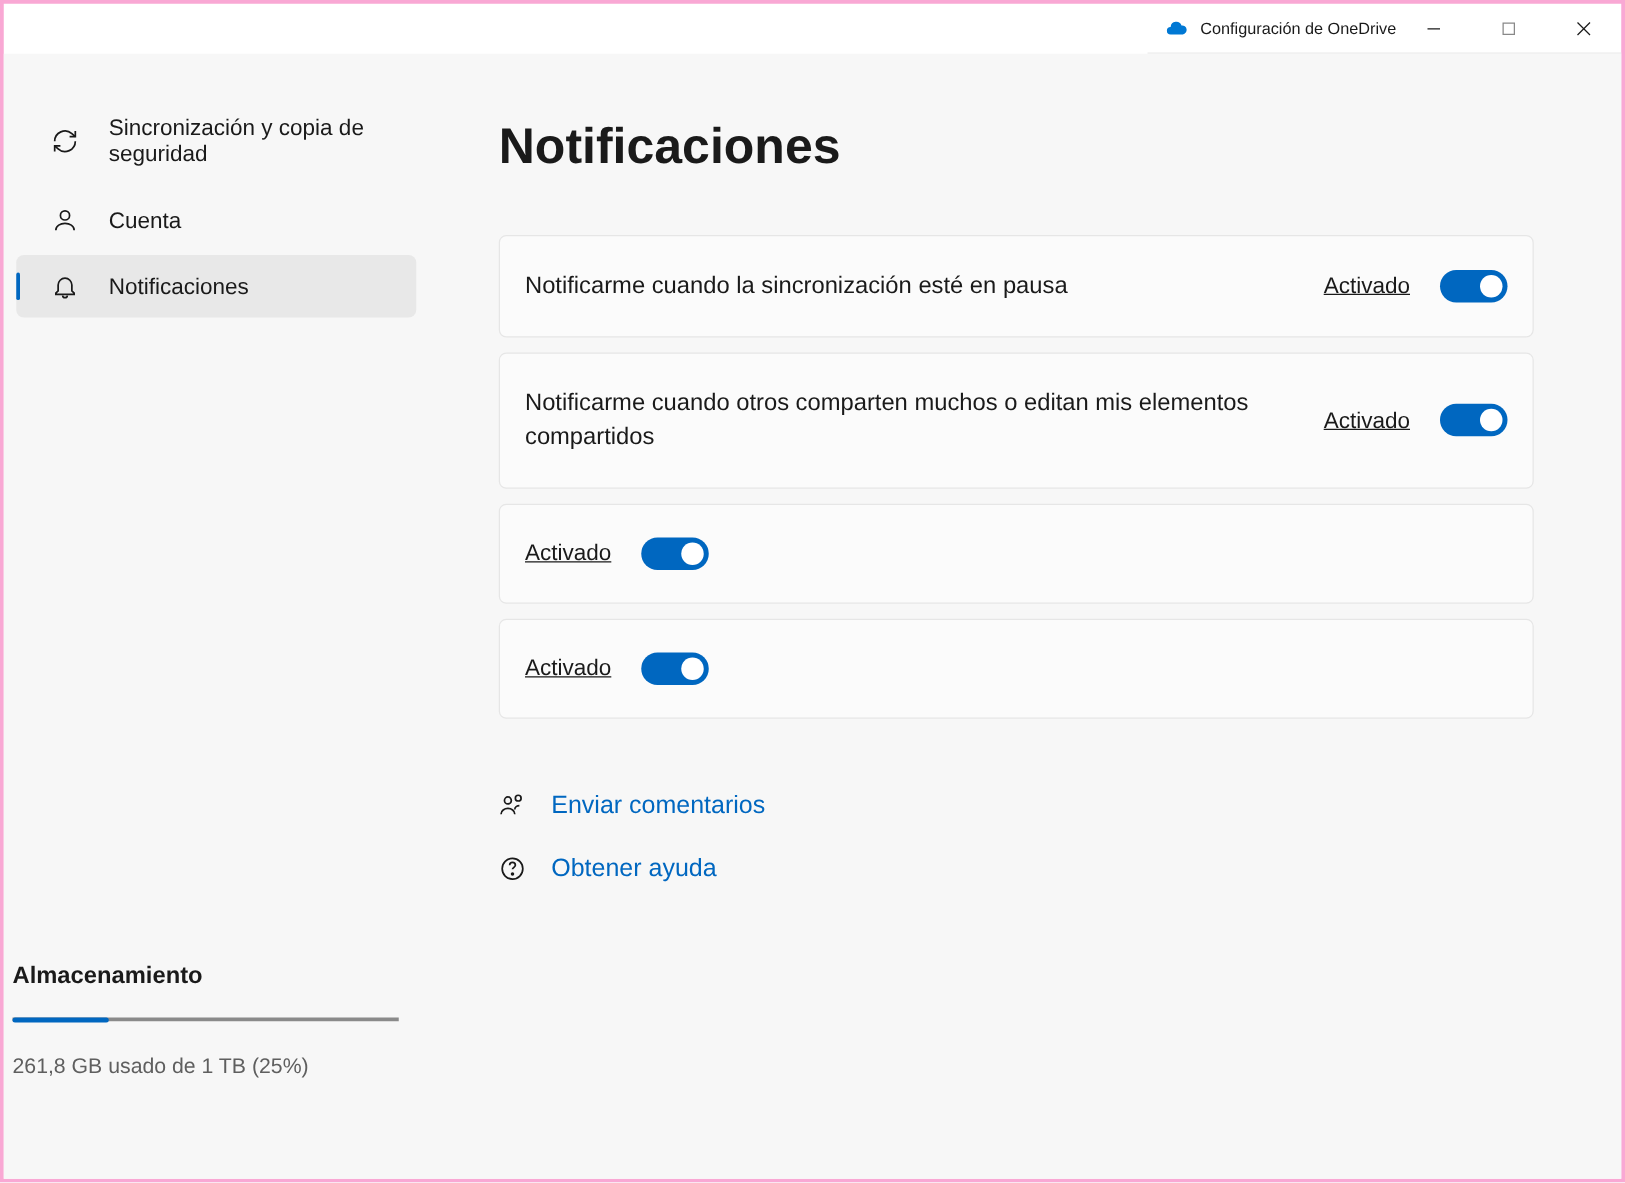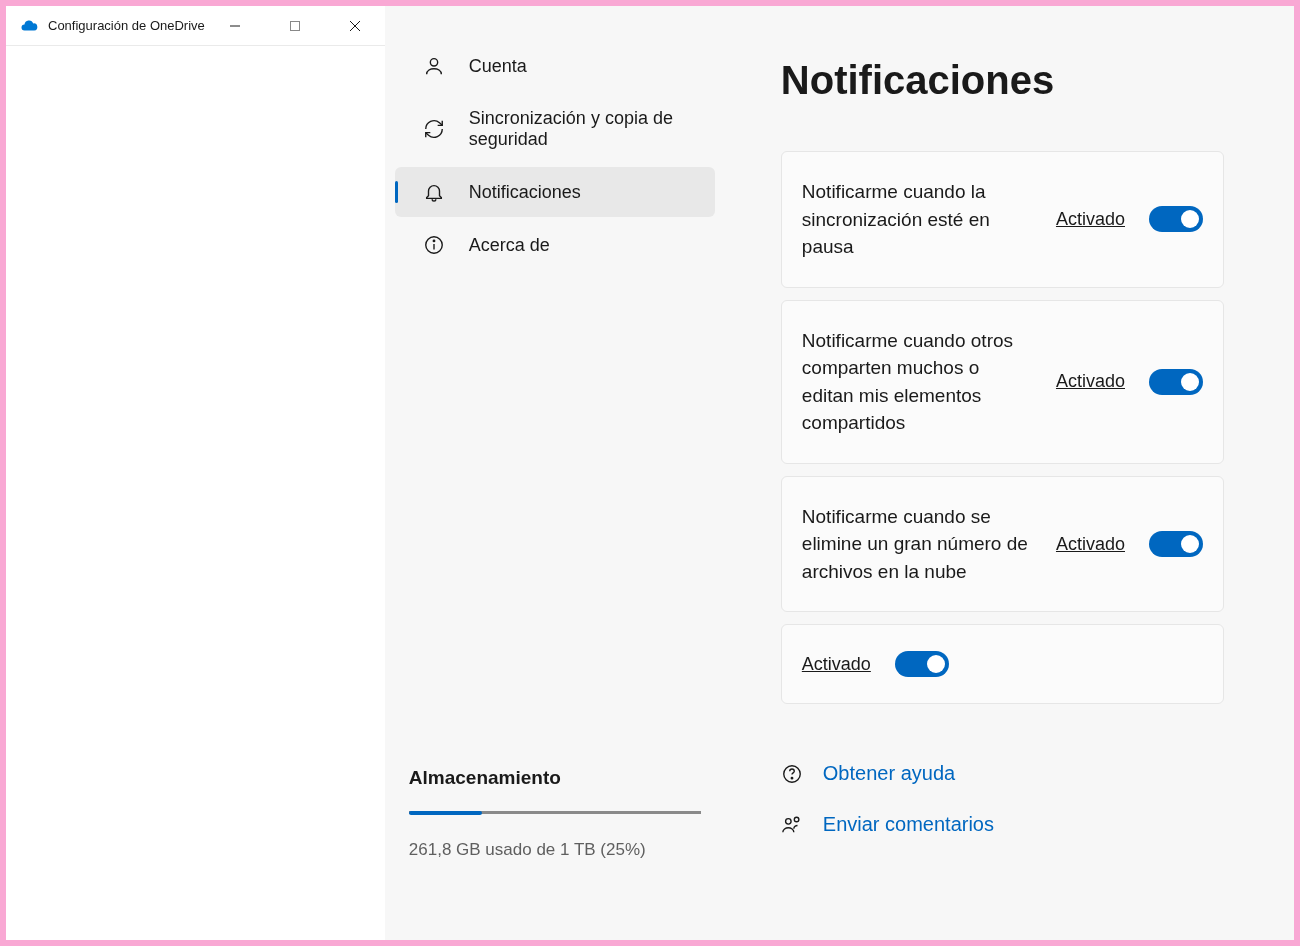--- a/index.html
+++ b/index.html
@@ -1,31 +1,31 @@
 <!DOCTYPE html>
 <html><head>
   <meta charset="utf-8">
   <style>
     * { box-sizing: border-box; margin: 0; padding: 0; font-family: "Segoe UI", Arial, sans-serif; }
     body { width: 1300px; height: 946px; background: #fff; overflow: hidden; }
-    .window { width: 100%; height: 100%; display: flex; flex-direction: row; border: 6px solid #f9a8d4; }
+    .window { width: 100%; height: 100%; display: flex; flex-direction: column; border: 3px solid #f9a8d4; align-items: flex-end; }
     .titlebar { height: 40px; display: flex; align-items: center; padding-left: 14px; border-bottom: 1px solid #eaeaea; }
     .titlebar .cloud-icon { width: 18px; height: 18px; margin-right: 10px; display: flex; align-items: center; justify-content: center; }
     .titlebar .title { font-size: 13px; color: #1a1a1a; }
     .win-controls { margin-left: auto; display: flex; }
     .win-btn { width: 60px; height: 40px; display: flex; align-items: center; justify-content: center; color: #1a1a1a; }
     .content-area { flex: 1; display: flex; background: #f7f7f7; }
     .sidebar { width: 340px; display: flex; flex-direction: column; padding-top: 32px; }
     .nav-items { flex: 0 0 auto; }
     .nav-item { display: flex; align-items: center; padding: 14px 18px 14px 28px; margin: 3px 10px; border-radius: 6px; cursor: pointer; position: relative; }
     .nav-item.active { background: #e8e8e8; }
     .nav-item.active::before { content: ""; position: absolute; left: 0; top: 50%; transform: translateY(-50%); width: 3px; height: 22px; background: #0067c0; border-radius: 2px; }
     .nav-icon { width: 22px; height: 22px; margin-right: 24px; display: flex; align-items: center; justify-content: center; color: #1a1a1a; }
     .nav-label { font-size: 18px; color: #1a1a1a; }
-    .storage-section { margin-top: auto; padding: 0 24px 80px 24px; }
+    .storage-section { margin-top: auto; padding: 0 24px 80px 7px; }
     .storage-title { font-size: 19px; font-weight: 600; color: #1a1a1a; margin-bottom: 22px; }
     .storage-bar-bg { width: 100%; height: 3px; background: #8a8a8a; position: relative; margin-bottom: 26px; }
     .storage-bar-fill { height: 4px; background: #0067c0; position: absolute; left: 0; top: -0.5px; border-radius: 2px; }
     .storage-text { font-size: 17px; color: #5f5f5f; margin-top: 22px; }
     .main { flex: 1; padding: 52px 70px 40px 56px; overflow-y: auto; }
     .page-title { font-size: 40px; font-weight: 600; color: #1a1a1a; margin-bottom: 48px; }
     .setting-card { background: #fbfbfb; border: 1px solid #e6e6e6; border-radius: 6px; padding: 26px 20px; display: flex; align-items: center; gap: 24px; margin-bottom: 12px; }
     .setting-label { flex: 1; font-size: 19px; color: #1a1a1a; line-height: 1.45; }
     .toggle-state { font-size: 18px; color: #1a1a1a; text-decoration: underline; }
     .toggle { width: 54px; height: 26px; background: #0067c0; border-radius: 13px; position: relative; cursor: pointer; flex-shrink: 0; }
@@ -66,59 +66,49 @@
     </div>
   </div>
 
   <div class="content-area">
     <div class="sidebar">
       <div class="nav-items">
 
         <div class="nav-item">
           <span class="nav-icon">
             <svg viewBox="0 0 24 24" width="22" height="22" fill="none" stroke="currentColor" stroke-width="1.5">
-                <circle cx="12" cy="8" r="4"></circle>
-                <path d="M4 21c0-4 4-6 8-6s8 2 8 6"></path>
-              </svg>
-          </span>
-          <span class="nav-label">Cuenta</span>
-        </div>
-
-        <div class="nav-item">
-          <span class="nav-icon">
-            <svg viewBox="0 0 24 24" width="22" height="22" fill="none" stroke="currentColor" stroke-width="1.5">
                 <path d="M3 12a9 9 0 0115-6.7L21 8"></path>
                 <polyline points="21 3 21 8 16 8"></polyline>
                 <path d="M21 12a9 9 0 01-15 6.7L3 16"></path>
                 <polyline points="3 21 3 16 8 16"></polyline>
               </svg>
           </span>
           <span class="nav-label">Sincronización y copia de seguridad</span>
+        </div>
+
+        <div class="nav-item">
+          <span class="nav-icon">
+            <svg viewBox="0 0 24 24" width="22" height="22" fill="none" stroke="currentColor" stroke-width="1.5">
+                <circle cx="12" cy="8" r="4"></circle>
+                <path d="M4 21c0-4 4-6 8-6s8 2 8 6"></path>
+              </svg>
+          </span>
+          <span class="nav-label">Cuenta</span>
         </div>
 
         <div class="nav-item active">
           <span class="nav-icon">
             <svg viewBox="0 0 24 24" width="22" height="22" fill="none" stroke="currentColor" stroke-width="1.5">
                 <path d="M18 16v-5a6 6 0 10-12 0v5l-2 2v1h16v-1l-2-2z"></path>
                 <path d="M10 20a2 2 0 004 0"></path>
               </svg>
           </span>
           <span class="nav-label">Notificaciones</span>
         </div>
 
-        <div class="nav-item">
-          <span class="nav-icon">
-            <svg viewBox="0 0 24 24" width="22" height="22" fill="none" stroke="currentColor" stroke-width="1.5">
-                <circle cx="12" cy="12" r="9"></circle>
-                <line x1="12" y1="11" x2="12" y2="17"></line>
-                <circle cx="12" cy="7.5" r="0.8" fill="currentColor"></circle>
-              </svg>
-          </span>
-          <span class="nav-label">Acerca de</span>
-        </div>
 
       </div>
 
       <div class="storage-section">
         <div class="storage-title">Almacenamiento</div>
         <div class="storage-bar-bg">
           <div class="storage-bar-fill" style="width:25%"></div>
         </div>
         <div class="storage-text">261,8 GB usado de 1 TB (25%)</div>
       </div>
@@ -137,52 +127,51 @@
 
       <div class="setting-card">
         <div class="setting-label">Notificarme cuando otros comparten muchos o editan mis elementos compartidos</div>
         <div class="toggle-state">Activado</div>
         <div class="toggle">
             <div class="toggle-thumb"></div>
           </div>
       </div>
 
       <div class="setting-card">
-        <div class="setting-label">Notificarme cuando se elimine un gran número de archivos en la nube</div>
         <div class="toggle-state">Activado</div>
         <div class="toggle">
             <div class="toggle-thumb"></div>
           </div>
       </div>
 
       <div class="setting-card">
         <div class="toggle-state">Activado</div>
         <div class="toggle">
             <div class="toggle-thumb"></div>
           </div>
       </div>
 
       <div class="help-links">
         <div class="help-link">
           <span class="help-link-icon">
             <svg viewBox="0 0 24 24" width="22" height="22" fill="none" stroke="currentColor" stroke-width="1.5">
-                <circle cx="12" cy="12" r="9"></circle>
-                <path d="M9.5 9a2.5 2.5 0 015 0c0 1.5-2.5 2-2.5 3.5"></path>
-                <circle cx="12" cy="16.5" r="0.8" fill="currentColor"></circle>
-              </svg>
-          </span>
-          <span class="help-link-text">Obtener ayuda</span>
-        </div>
-        <div class="help-link">
-          <span class="help-link-icon">
-            <svg viewBox="0 0 24 24" width="22" height="22" fill="none" stroke="currentColor" stroke-width="1.5">
                 <circle cx="8" cy="8" r="3"></circle>
                 <path d="M2 20c0-3 3-5 6-5s6 2 6 5"></path>
                 <circle cx="17" cy="6" r="2.5"></circle>
                 <path d="M14 16c0-2 2-3.5 4-3.5"></path>
               </svg>
           </span>
           <span class="help-link-text">Enviar comentarios</span>
         </div>
+        <div class="help-link">
+          <span class="help-link-icon">
+            <svg viewBox="0 0 24 24" width="22" height="22" fill="none" stroke="currentColor" stroke-width="1.5">
+                <circle cx="12" cy="12" r="9"></circle>
+                <path d="M9.5 9a2.5 2.5 0 015 0c0 1.5-2.5 2-2.5 3.5"></path>
+                <circle cx="12" cy="16.5" r="0.8" fill="currentColor"></circle>
+              </svg>
+          </span>
+          <span class="help-link-text">Obtener ayuda</span>
+        </div>
       </div>
     </div>
   </div>
 </div>
 
 </body></html>

